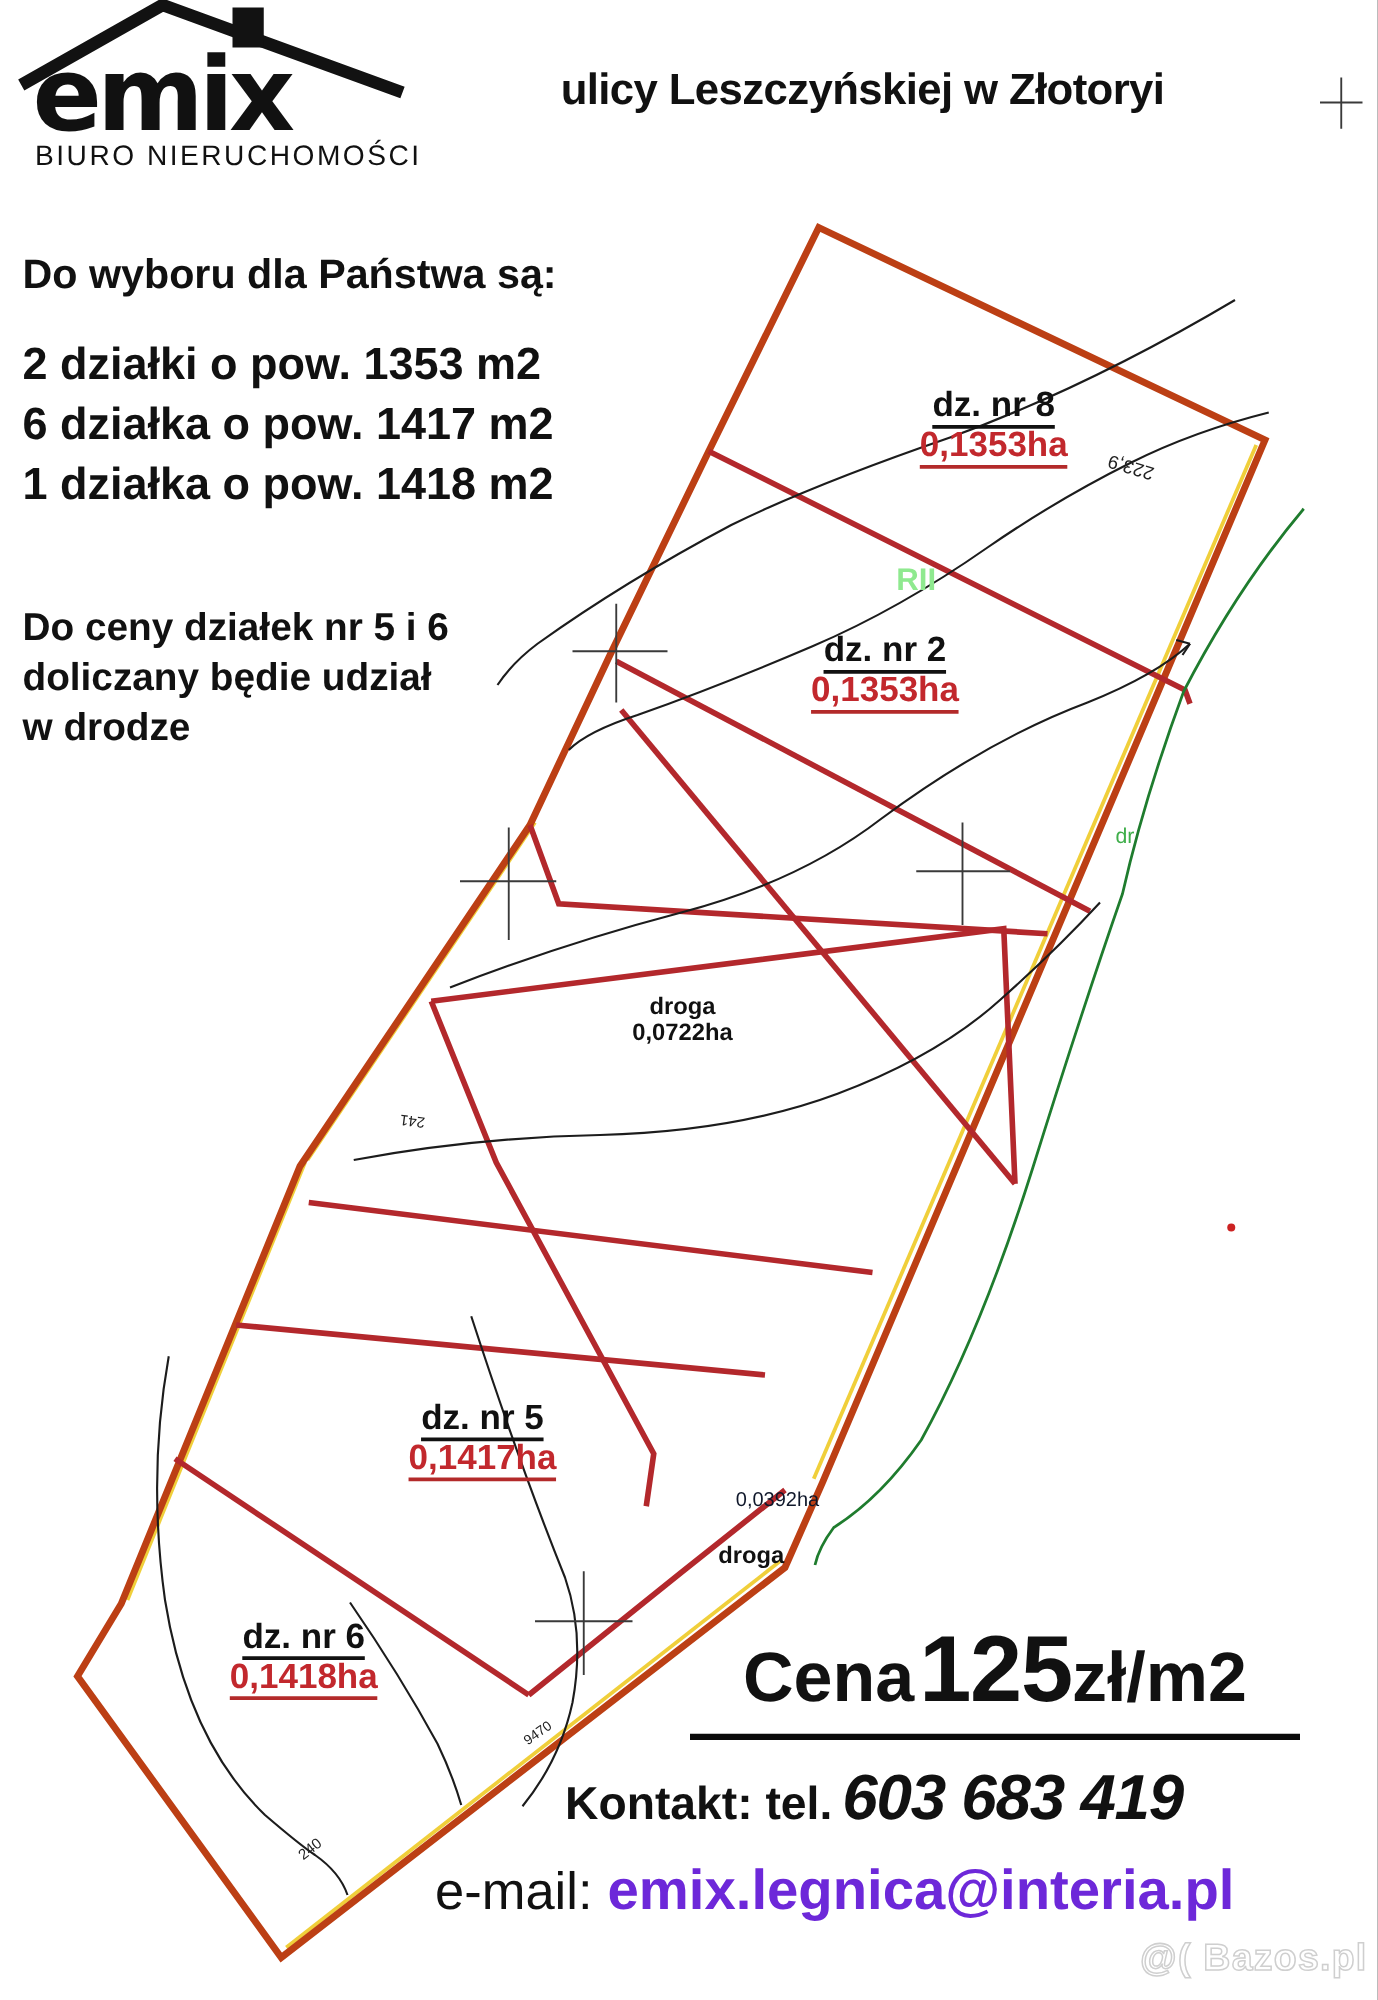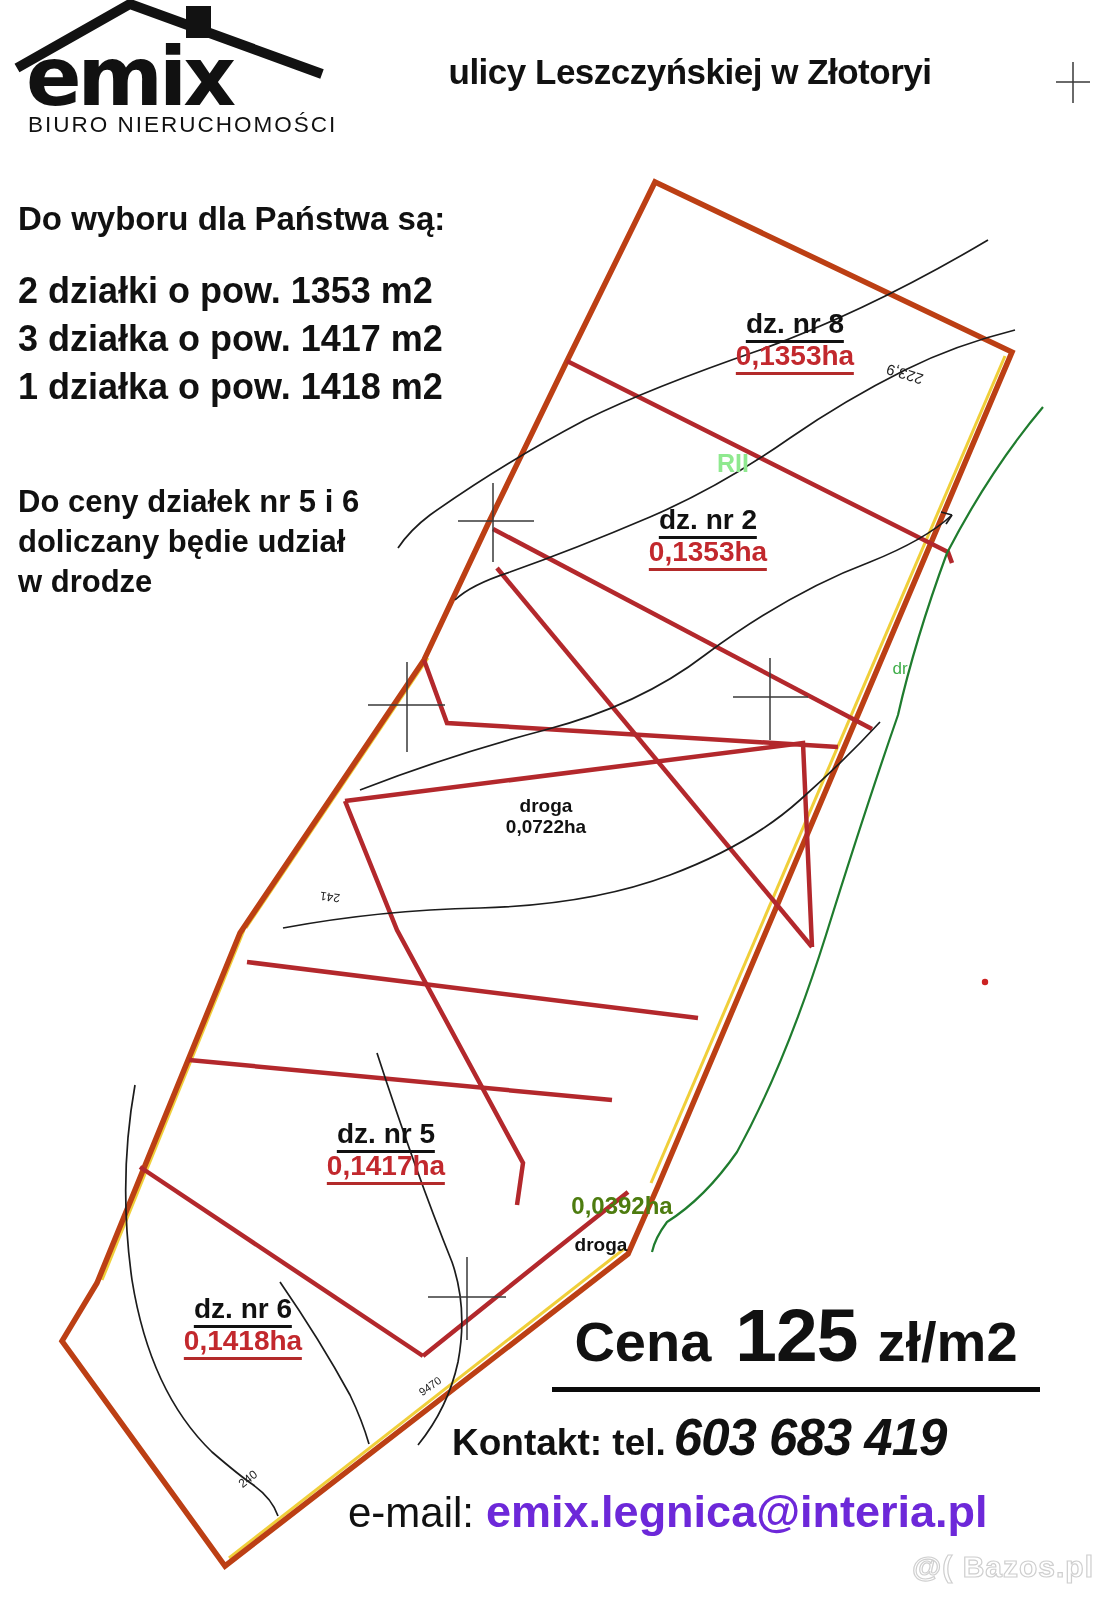--- a/index.html
+++ b/index.html
@@ -17,24 +17,24 @@
   .blk{font-weight:bold;z-index:2;}
   #offer-intro{left:18px;top:200px;font-size:33px;}
   .offer-item{left:18px;font-size:36px;}
   #note{left:18px;top:482px;font-size:31px;line-height:40px;}
   
   .plabel{transform:translateX(-50%);text-align:center;font-weight:bold;font-size:28px;z-index:2;white-space:nowrap;}
   .pid{border-bottom:3px solid #111;padding-bottom:1px;}
   .parea{color:#c2282d;border-bottom:3px solid #b32a2a;padding-bottom:1px;}
   .roadlabel{transform:translateX(-50%);text-align:center;font-weight:bold;font-size:19px;
              line-height:21px;z-index:2;white-space:nowrap;}
-  #road-small-area{transform:translateX(-50%);font-weight:bold;font-size:24px;color:#4d7c0f;z-index:2;white-space:nowrap;}
+  #road-small-area{transform:translateX(-50%);font-weight:normal;font-size:16px;color:#0f172a;z-index:2;white-space:nowrap;}
   
   #price-line{left:552px;top:1292px;width:488px;display:flex;justify-content:center;align-items:baseline;
-              border-bottom:5px solid #0a0a0a;padding-bottom:9px;z-index:3;gap:20px;}
+              border-bottom:5px solid #0a0a0a;padding-bottom:9px;z-index:3;}
   #price-prefix{font-weight:bold;font-size:56px;}
   #price-value{font-weight:bold;font-size:75px;margin-left:4px;letter-spacing:-1px;}
   #price-unit{font-weight:bold;font-size:56px;}
   #contact-line{left:452px;top:1408px;display:flex;align-items:baseline;z-index:3;white-space:nowrap;}
   #contact-prefix{font-weight:bold;font-size:37px;}
   #contact-phone{font-weight:bold;font-size:51px;margin-left:8px;letter-spacing:-1px;font-style:italic;}
   #email-line{left:348px;top:1472px;display:flex;align-items:baseline;z-index:3;white-space:nowrap;}
   #email-prefix{font-weight:normal;font-size:42px;margin-top:17px;}
   #email-value{font-weight:bold;font-size:45px;margin-left:12px;color:#6d28d9;}
   
@@ -108,21 +108,21 @@
   </svg>
   <div id="logo-name" class="abs">emix</div>
   <div id="logo-sub" class="abs">BIURO NIERUCHOMOŚCI</div>
 
   <div id="title" class="abs">
     <div>ulicy Leszczyńskiej w Złotoryi</div>
   </div>
 
   <div id="offer-intro" class="abs blk">Do wyboru  dla Państwa są:</div>
   <div class="abs blk offer-item" style="top:270px">2 działki o pow. 1353 m2</div>
-  <div class="abs blk offer-item" style="top:318px">3 działka o pow. 1417 m2</div>
+  <div class="abs blk offer-item" style="top:318px">6 działka o pow. 1417 m2</div>
   <div class="abs blk offer-item" style="top:366px">1 działka o pow. 1418 m2</div>
   <div id="note" class="abs blk">
     <div>Do ceny działek nr 5 i 6</div>
     <div>doliczany będie udział</div>
     <div>w drodze</div>
   </div>
 
   <div class="abs plabel" style="left:795px;top:308px">
     <span class="pid">dz. nr 8</span><br>
     <span class="parea">0,1353ha</span>

